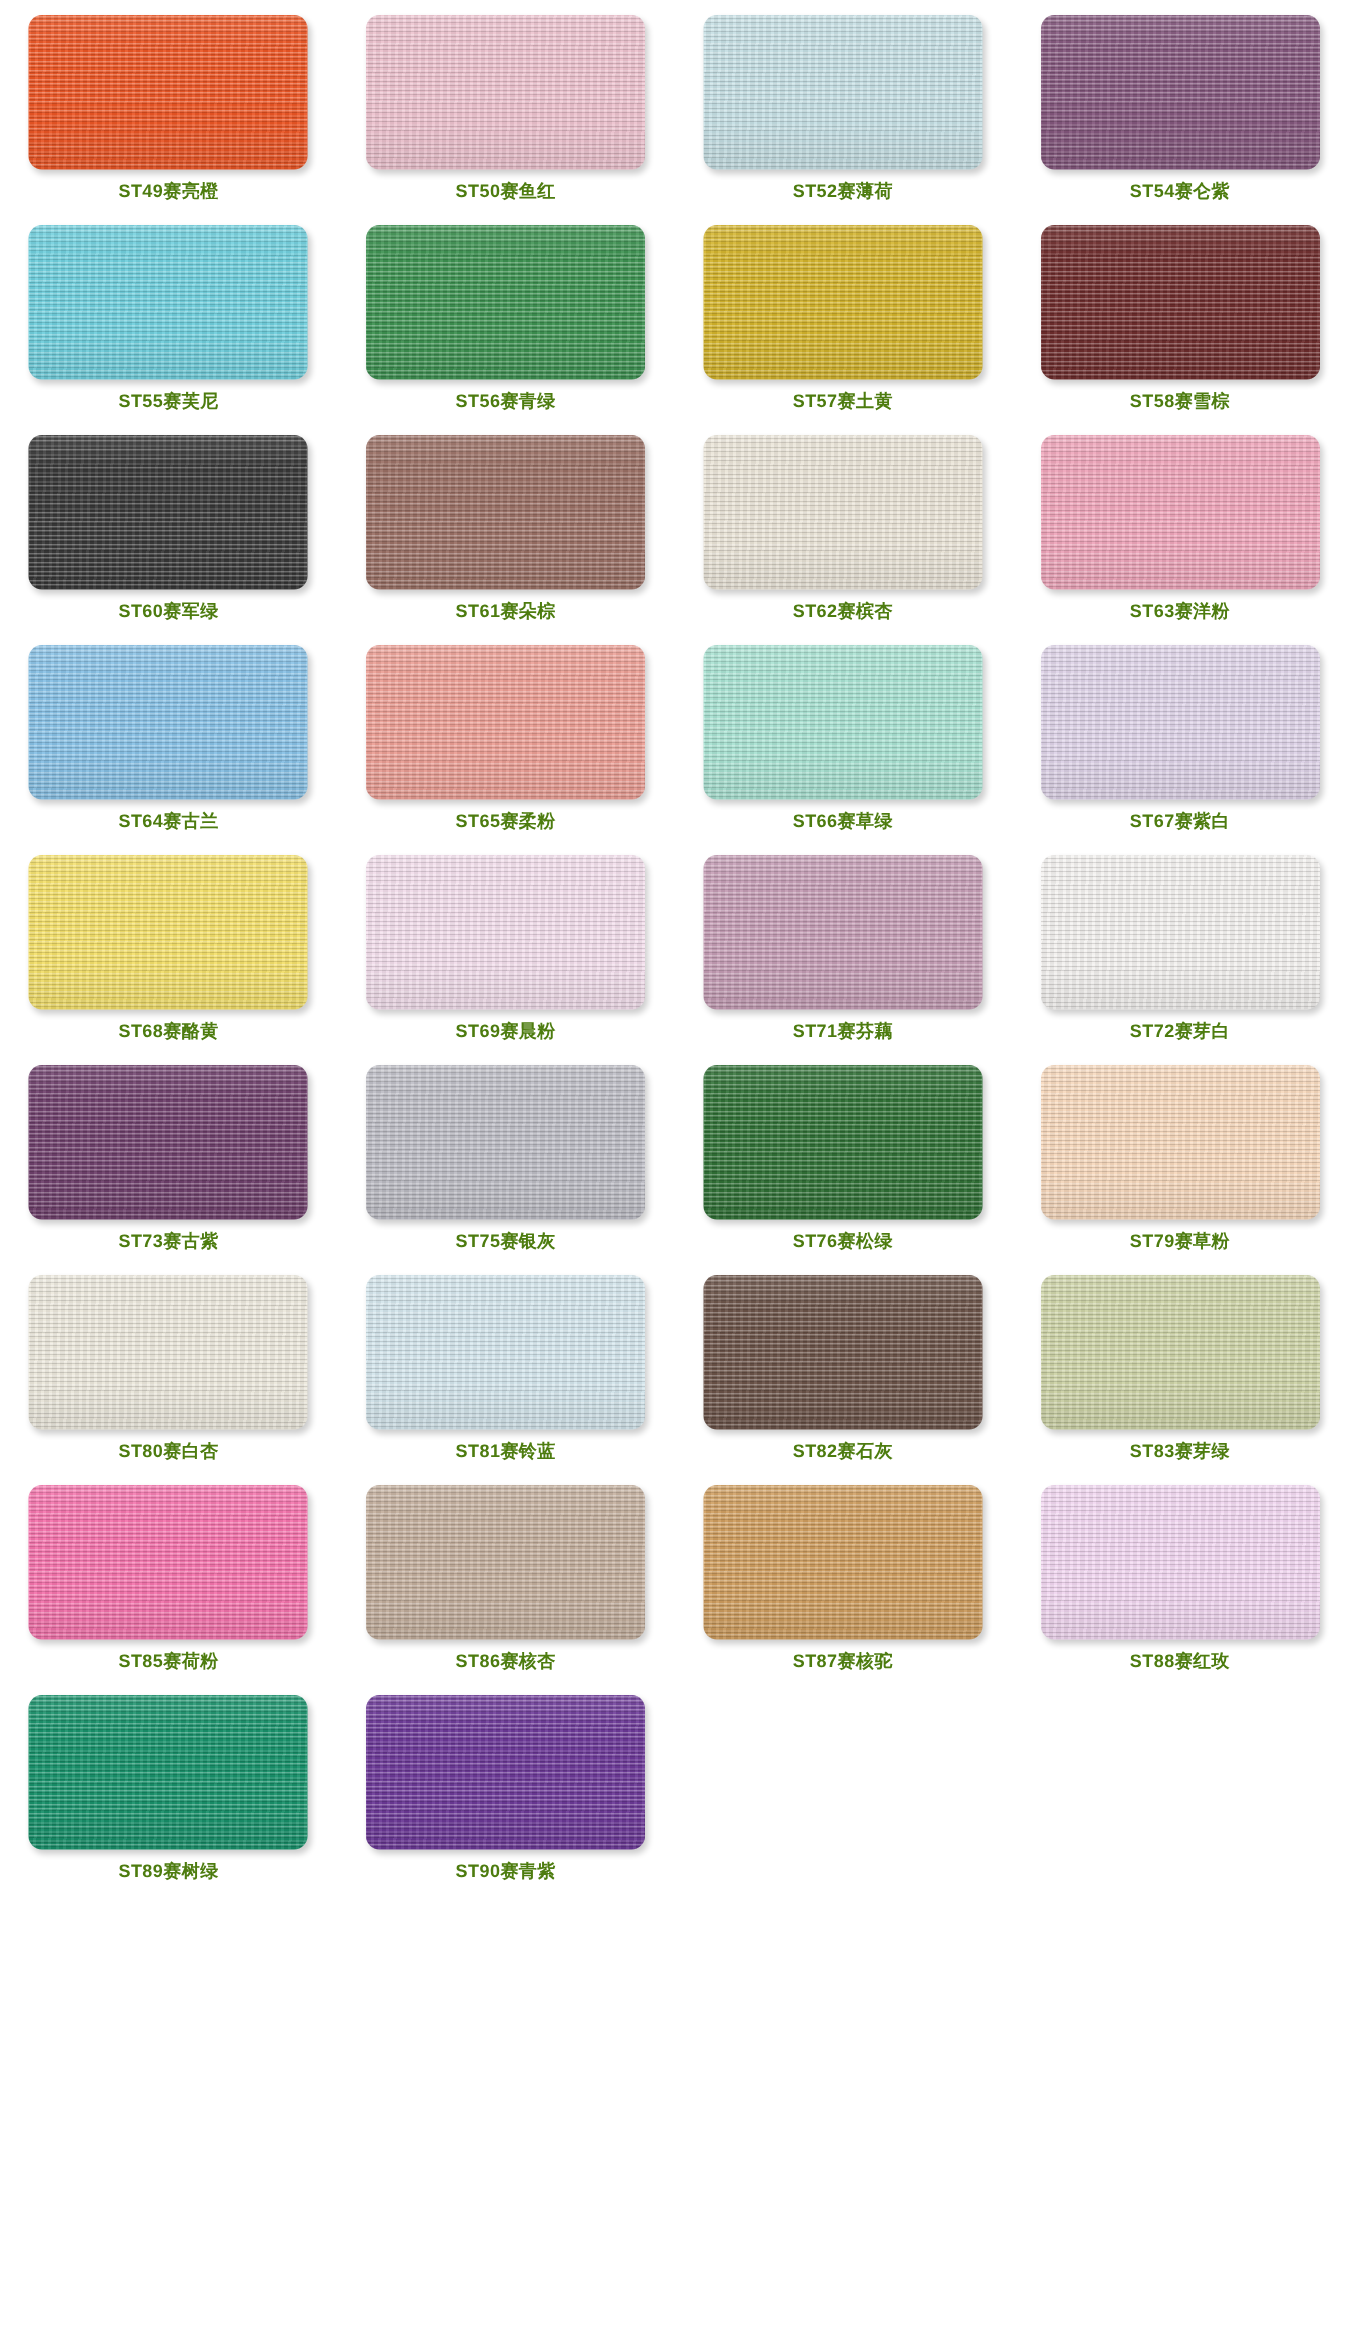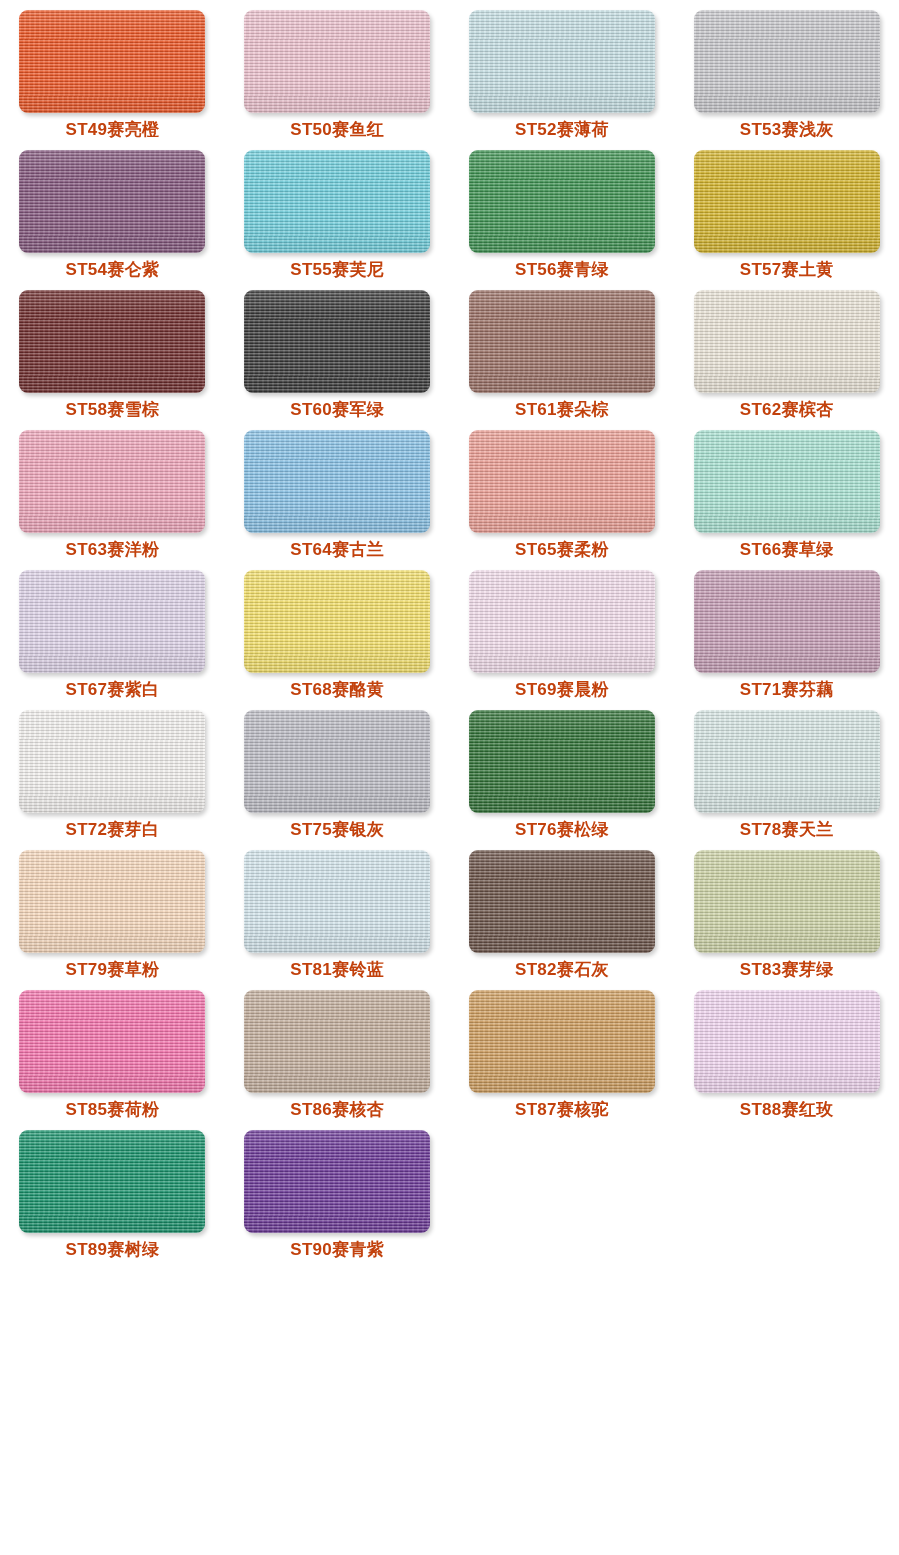--- a/index.html
+++ b/index.html
@@ -80,23 +80,23 @@
         180deg,
         rgba(255,255,255,0.10) 0%,
         rgba(255,255,255,0.00) 22%,
         rgba(0,0,0,0.00) 70%,
         rgba(0,0,0,0.06) 100%
       );
     pointer-events: none;
   }
   .swatch-label {
     margin-top: 8px;
-    font-size: 17px;
+    font-size: 12px;
     font-weight: 700;
-    color: #c2410c;
+    color: #4d7c0f;
     letter-spacing: 0.3px;
     line-height: 1;
     white-space: nowrap;
     text-align: center;
   }
 </style>
 </head>
 <body style="background-color: rgb(255, 255, 255);">
 
 <div id="swatch-grid">
@@ -106,24 +106,20 @@
     </div>
     <div class="swatch-cell">
       <div class="swatch-chip" style="background-color: rgb(237, 194, 206);"></div>
       <div class="swatch-label">ST50赛鱼红</div>
     </div>
     <div class="swatch-cell">
       <div class="swatch-chip" style="background-color: rgb(197, 223, 228);"></div>
       <div class="swatch-label">ST52赛薄荷</div>
     </div>
     <div class="swatch-cell">
-      <div class="swatch-chip" style="background-color: rgb(200, 200, 204);"></div>
-      <div class="swatch-label">ST53赛浅灰</div>
-    </div>
-    <div class="swatch-cell">
       <div class="swatch-chip" style="background-color: rgb(131, 86, 124);"></div>
       <div class="swatch-label">ST54赛仑紫</div>
     </div>
     <div class="swatch-cell">
       <div class="swatch-chip" style="background-color: rgb(111, 207, 221);"></div>
       <div class="swatch-label">ST55赛芙尼</div>
     </div>
     <div class="swatch-cell">
       <div class="swatch-chip" style="background-color: rgb(60, 145, 80);"></div>
       <div class="swatch-label">ST56赛青绿</div>
@@ -178,34 +174,38 @@
     </div>
     <div class="swatch-cell">
       <div class="swatch-chip" style="background-color: rgb(196, 156, 180);"></div>
       <div class="swatch-label">ST71赛芬藕</div>
     </div>
     <div class="swatch-cell">
       <div class="swatch-chip" style="background-color: rgb(242, 240, 238);"></div>
       <div class="swatch-label">ST72赛芽白</div>
     </div>
     <div class="swatch-cell">
+      <div class="swatch-chip" style="background-color: rgb(110, 63, 107);"></div>
+      <div class="swatch-label">ST73赛古紫</div>
+    </div>
+    <div class="swatch-cell">
       <div class="swatch-chip" style="background-color: rgb(188, 188, 196);"></div>
       <div class="swatch-label">ST75赛银灰</div>
     </div>
     <div class="swatch-cell">
       <div class="swatch-chip" style="background-color: rgb(47, 112, 53);"></div>
       <div class="swatch-label">ST76赛松绿</div>
     </div>
     <div class="swatch-cell">
-      <div class="swatch-chip" style="background-color: rgb(215, 230, 228);"></div>
-      <div class="swatch-label">ST78赛天兰</div>
-    </div>
-    <div class="swatch-cell">
       <div class="swatch-chip" style="background-color: rgb(247, 216, 188);"></div>
       <div class="swatch-label">ST79赛草粉</div>
+    </div>
+    <div class="swatch-cell">
+      <div class="swatch-chip" style="background-color: rgb(236, 232, 220);"></div>
+      <div class="swatch-label">ST80赛白杏</div>
     </div>
     <div class="swatch-cell">
       <div class="swatch-chip" style="background-color: rgb(211, 229, 236);"></div>
       <div class="swatch-label">ST81赛铃蓝</div>
     </div>
     <div class="swatch-cell">
       <div class="swatch-chip" style="background-color: rgb(106, 82, 71);"></div>
       <div class="swatch-label">ST82赛石灰</div>
     </div>
     <div class="swatch-cell">

